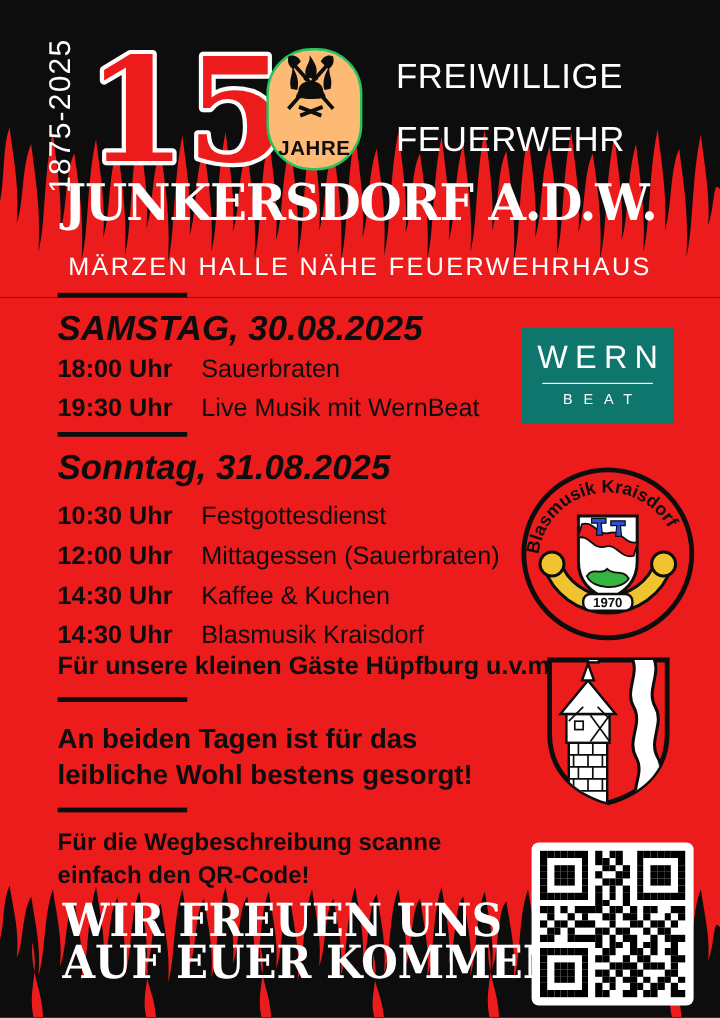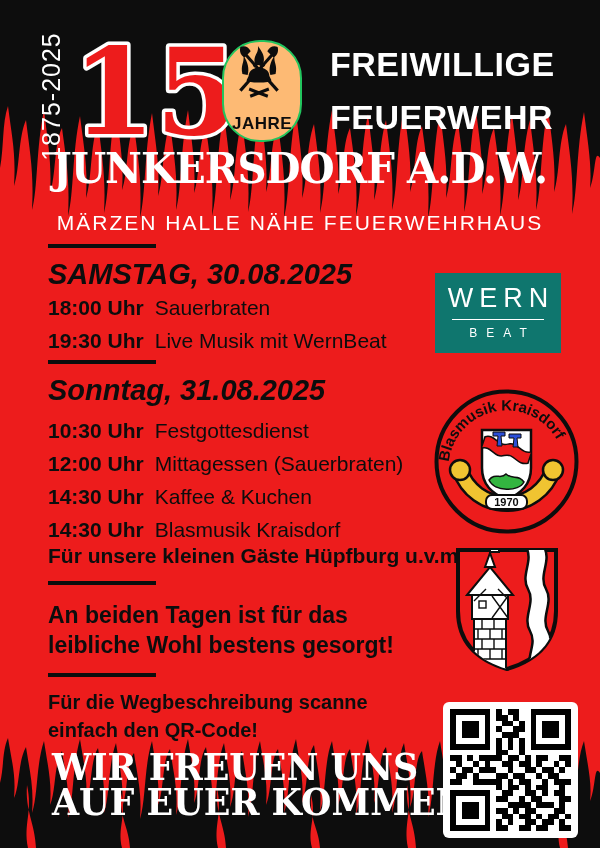--- a/index.html
+++ b/index.html
@@ -20,36 +20,36 @@
   .badge{
     left:222px;top:40px;width:80px;height:102px;background:#fdba74;
     border:2px solid #22c55e;border-radius:38px;z-index:2;box-sizing:border-box;
     display:flex;flex-direction:column;align-items:center;justify-content:flex-end;
   }
   .badge .emblem{position:absolute;top:3px;left:6px;}
   .badge .jahre{
     position:relative;color:#0d0d0d;font-weight:bold;font-size:17px;
     letter-spacing:.5px;margin-bottom:6px;
   }
-  .org{left:330px;top:38px;color:#fff;font-weight:700;font-size:34px;
+  .org{left:330px;top:38px;color:#fff;font-weight:400;font-size:29px;
     line-height:53px;letter-spacing:.5px;z-index:2;}
   .title{
     left:0;top:144px;width:600px;text-align:center;color:#fff;z-index:2;
     font-family:"DejaVu Serif",serif;font-weight:bold;font-size:42px;
     letter-spacing:-1px;transform:scaleX(.96);margin:0;
   }
   .venue{left:0;top:211px;width:600px;text-align:center;color:#fff;
     font-size:21px;letter-spacing:2px;z-index:2;}
   
   .divider{width:108px;height:4px;background:#0d0d0d;left:48px;z-index:2;}
   .d1{top:244px;} .d2{top:360px;} .d3{top:581px;} .d4{top:673px;}
   .day-heading{left:48px;color:#0d0d0d;font-weight:bold;font-size:29px;z-index:2;font-style:italic;}
   .h-sat{top:258px;} .h-son{top:374px;}
   .sched{left:48px;color:#0d0d0d;font-size:21px;z-index:2;white-space:nowrap;}
-  .sched .time{font-weight:bold;margin-right:11px;text-align:right;}
+  .sched .time{font-weight:bold;margin-right:24px;text-align:right;}
   .s1{top:296px;} .s2{top:329px;}
   .n1{top:419px;} .n2{top:452px;} .n3{top:485px;} .n4{top:518px;}
   .kids{left:48px;top:544px;color:#0d0d0d;font-weight:bold;font-size:21px;z-index:2;}
   .catering{left:48px;top:600px;color:#0d0d0d;font-weight:bold;font-size:23px;
     line-height:30px;z-index:2;}
   .wegnote{left:48px;top:688px;color:#0d0d0d;font-weight:bold;font-size:20px;
     line-height:28px;z-index:2;}
   .closing{left:52px;color:#fff;font-family:"DejaVu Serif",serif;font-weight:bold;
     font-size:38px;transform:scaleX(.92);transform-origin:left;z-index:3;white-space:nowrap;}
   .c1{top:744px;} .c2{top:779px;}

